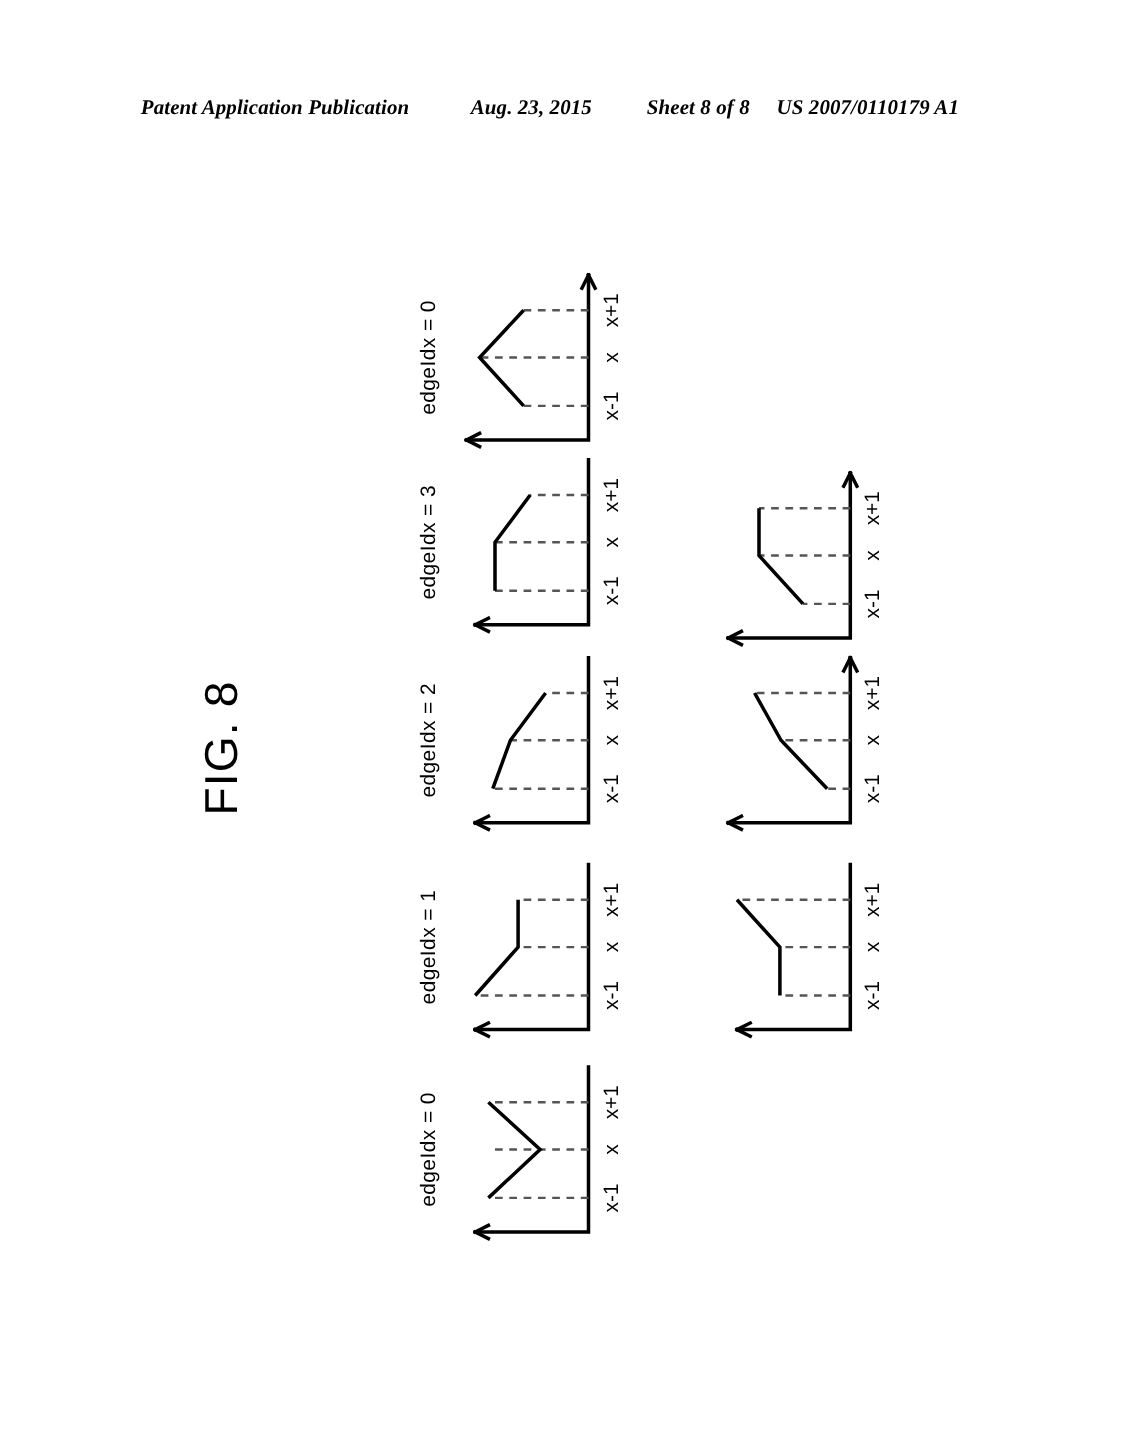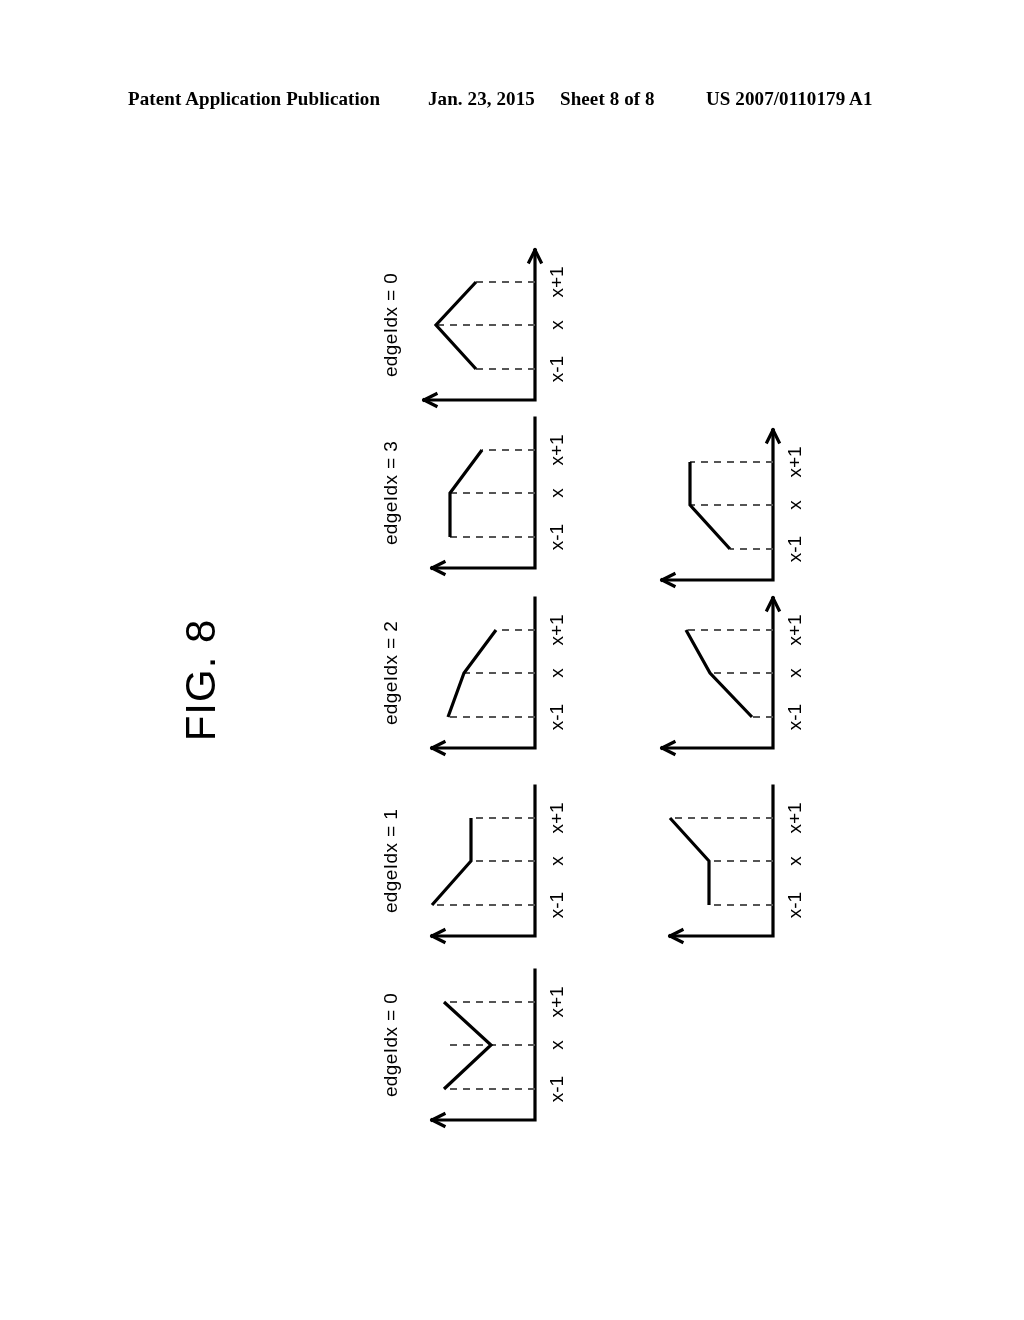--- a/index.html
+++ b/index.html
@@ -24,32 +24,33 @@
     left: 0;
     width: 1024px;
     height: 26px;
     display: flex;
     align-items: baseline;
     font-family: "Liberation Serif", serif;
     font-weight: bold;
     font-size: 19px;
     letter-spacing: 0.1px;
     white-space: nowrap;
+    font-style: italic;
   }
   #page-header .h-pub {
     position: absolute;
     left: 128px;
   }
   #page-header .h-date {
     position: absolute;
     left: 428px;
   }
   #page-header .h-sheet {
     position: absolute;
-    left: 560px;
+    left: 588px;
   }
   #page-header .h-num {
     position: absolute;
     left: 706px;
   }
 
   
   #fig-label {
     position: absolute;
     left: 116px;
@@ -118,21 +119,21 @@
     font-size: 19px;
     fill: #000;
     letter-spacing: 0.4px;
   }
 </style>
 </head>
 <body>
 
 <div id="page-header">
   <span class="h-pub">Patent Application Publication</span>
-  <span class="h-date">Jan. 23, 2015</span>
+  <span class="h-date">Aug. 23, 2015</span>
   <span class="h-sheet">Sheet 8 of 8</span>
   <span class="h-num">US 2007/0110179 A1</span>
 </div>
 
 <div id="fig-label">
   <span>FIG. 8</span>
 </div>
 
 <div id="charts-layer">
 

